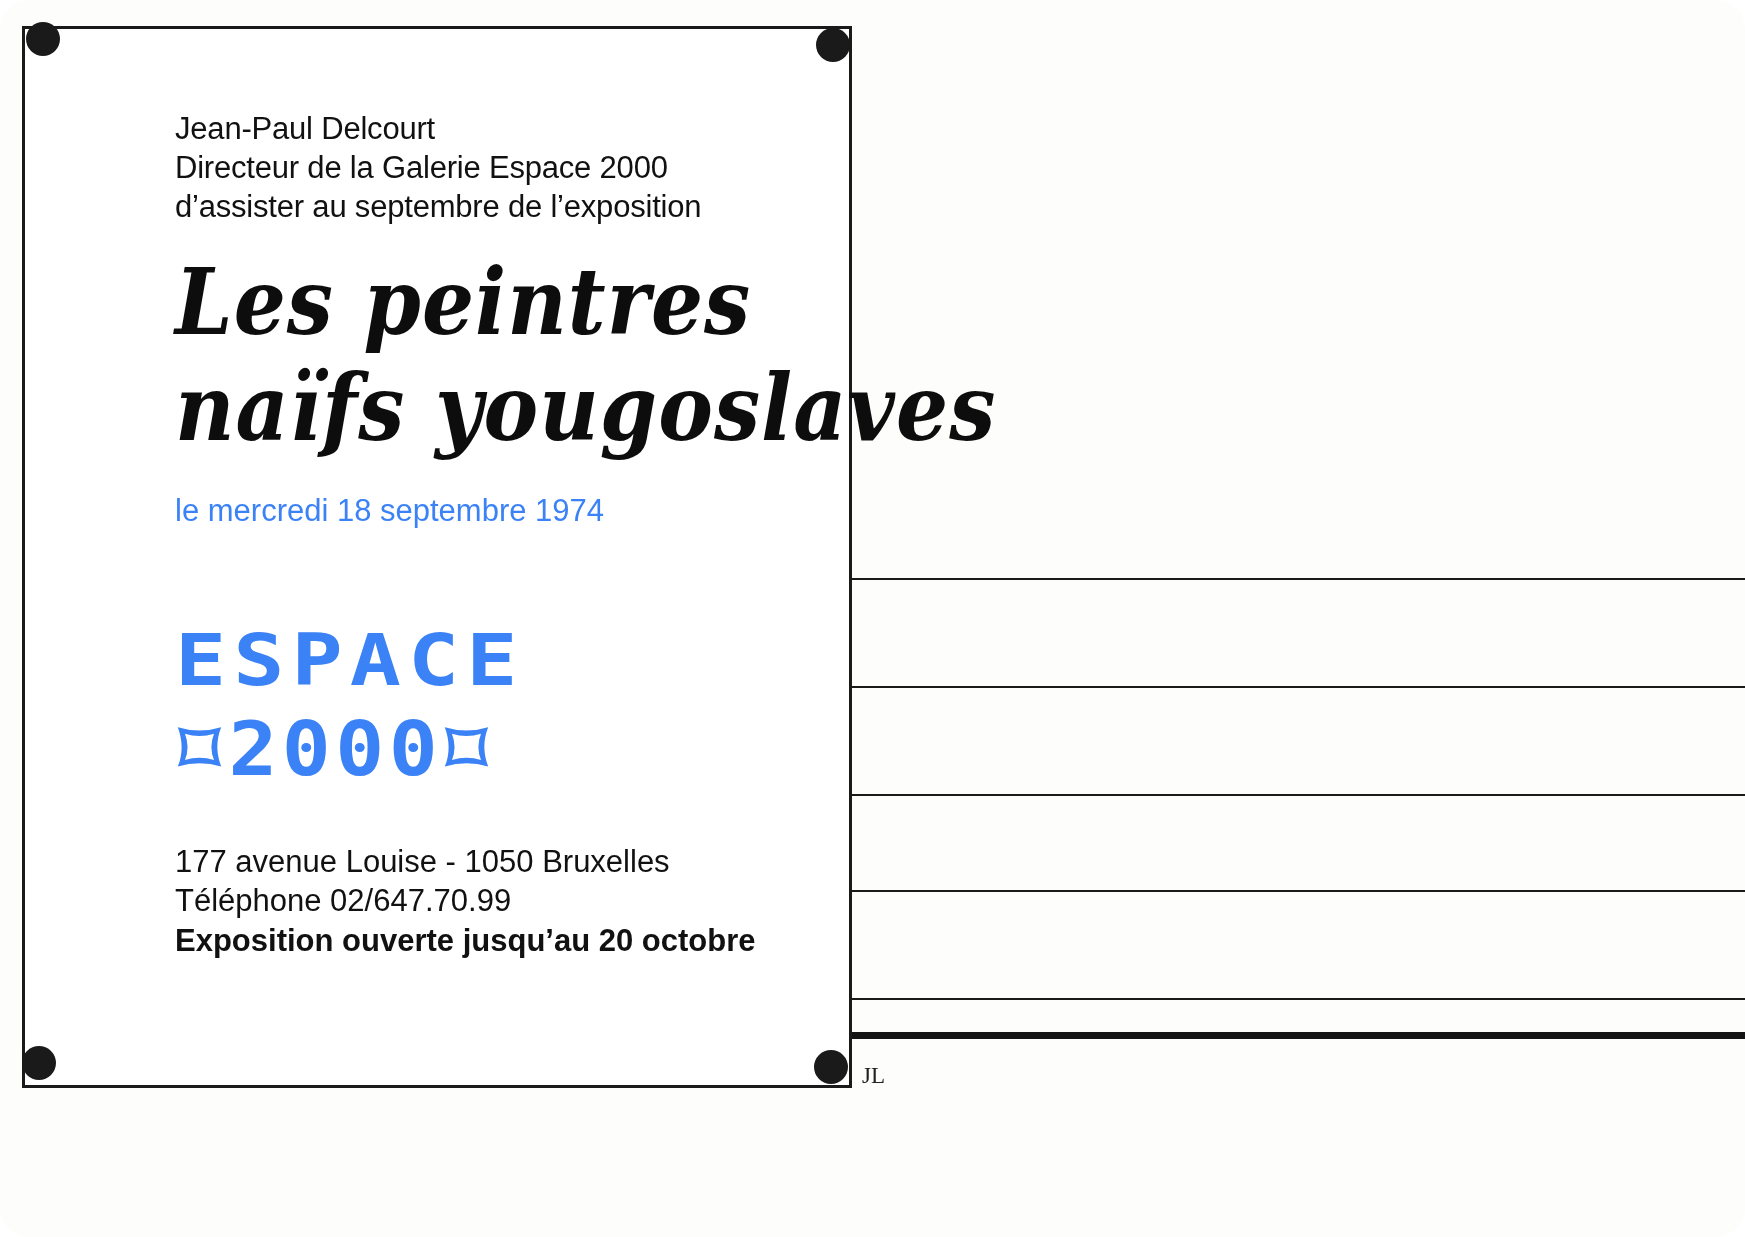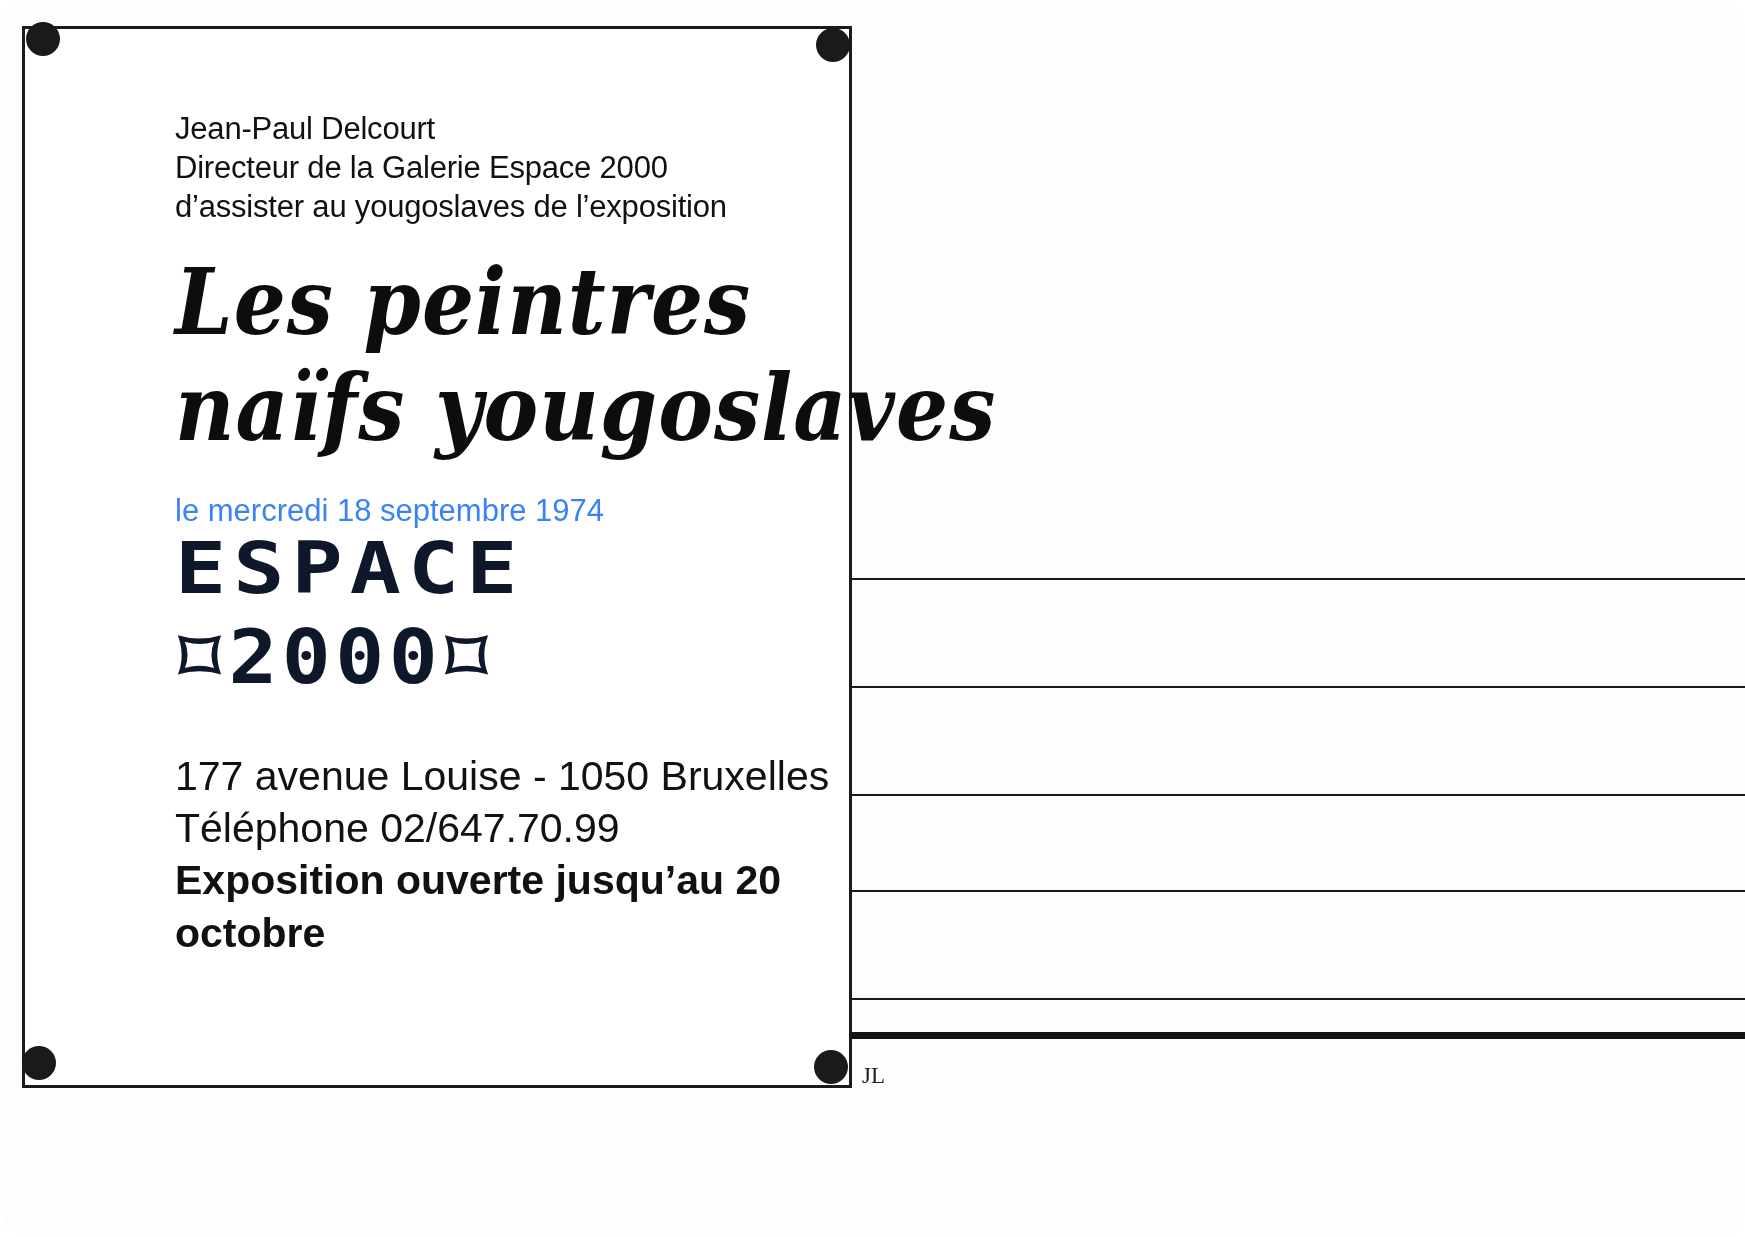--- a/index.html
+++ b/index.html
@@ -83,44 +83,45 @@
   .expo-title .l2 { display: block; margin-top: 6px; }
 
   .dates {
     margin-top: 56px;
     font-size: 31px;
     line-height: 1.3;
     color: #3b82f6;
   }
 
   .logo {
+    margin-top: 92px;
     font-family: "DejaVu Sans Mono", monospace;
     font-weight: 700;
-    color: #0f172a;
+    color: #3b82f6;
     line-height: 1;
   }
   .logo .espace {
     font-size: 72px;
     letter-spacing: 6px;
     transform: scaleX(1.18);
     transform-origin: left center;
     display: inline-block;
   }
   .logo .twok {
     margin-top: 16px;
     font-size: 74px;
     letter-spacing: 4px;
     transform: scaleX(1.1);
     transform-origin: left center;
     display: inline-block;
   }
 
   .address {
     margin-top: 56px;
-    font-size: 41px;
+    font-size: 31px;
     line-height: 1.28;
   }
   .address .strong {
     font-weight: 700;
   }
 
   .signature {
     position: absolute;
     left: 862px;
     top: 1063px;
@@ -162,21 +163,21 @@
     <div class="rule" style="top:998px;"></div>
     <div class="rule thick" style="top:1032px;"></div>
   </div>
 
   <div class="card">
     <div class="card-inner">
 
       <div class="intro">
         <div>Jean-Paul Delcourt</div>
         <div>Directeur de la Galerie Espace 2000</div>
-        <div>d’assister au yougoslaves de l’exposition</div>
+        <div>d’assister au septembre de l’exposition</div>
       </div>
 
       <div class="expo-title">
         <span class="l1">Les peintres</span>
         <span class="l2">naïfs yougoslaves</span>
       </div>
 
       <div class="dates">
         <div>le mercredi 18 septembre 1974</div>
       </div>

